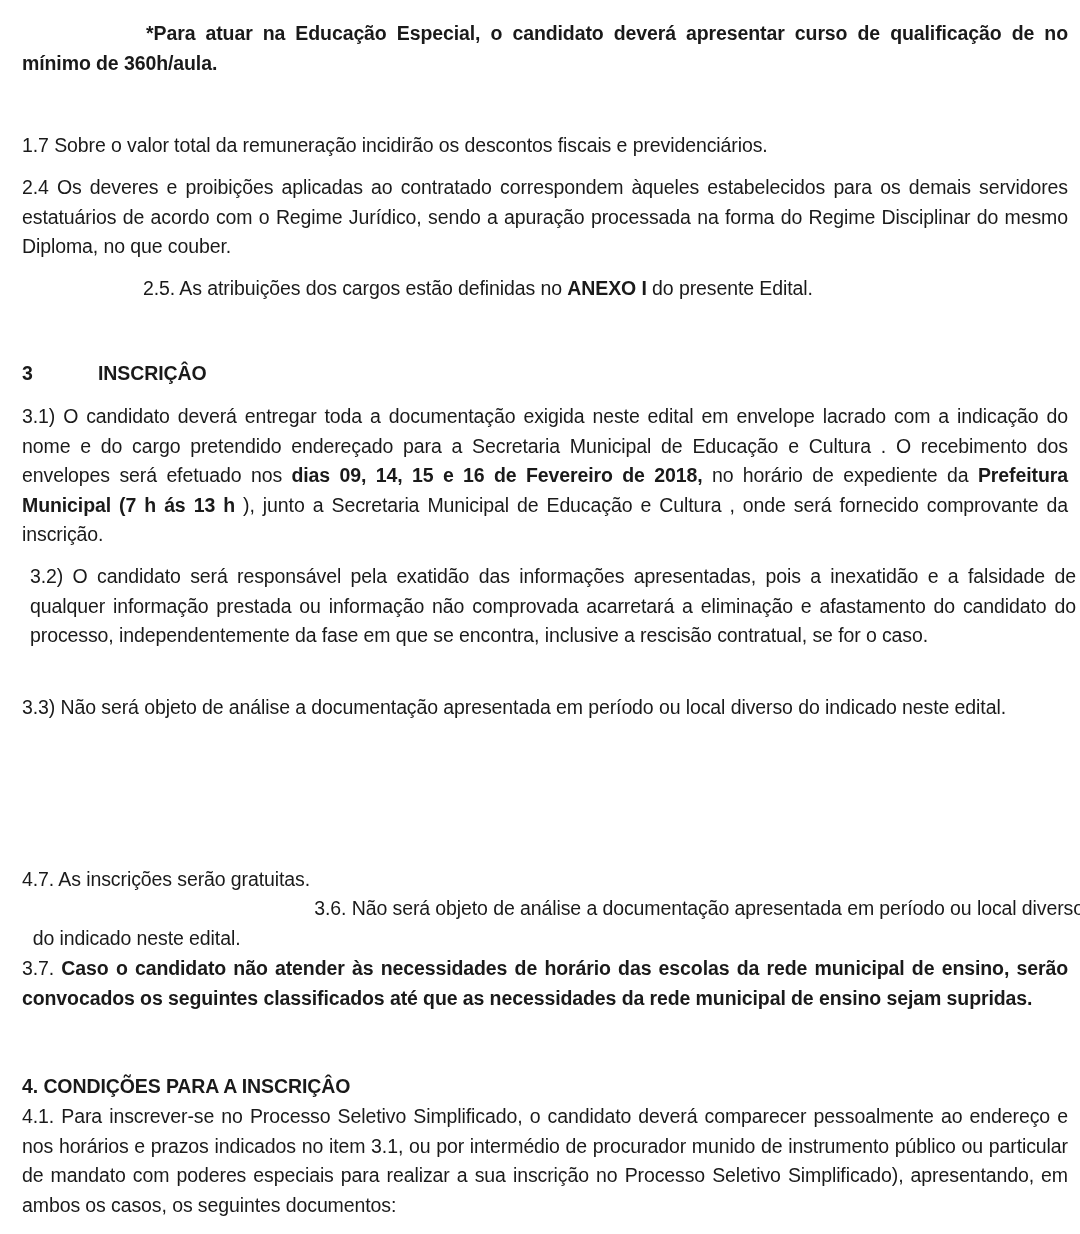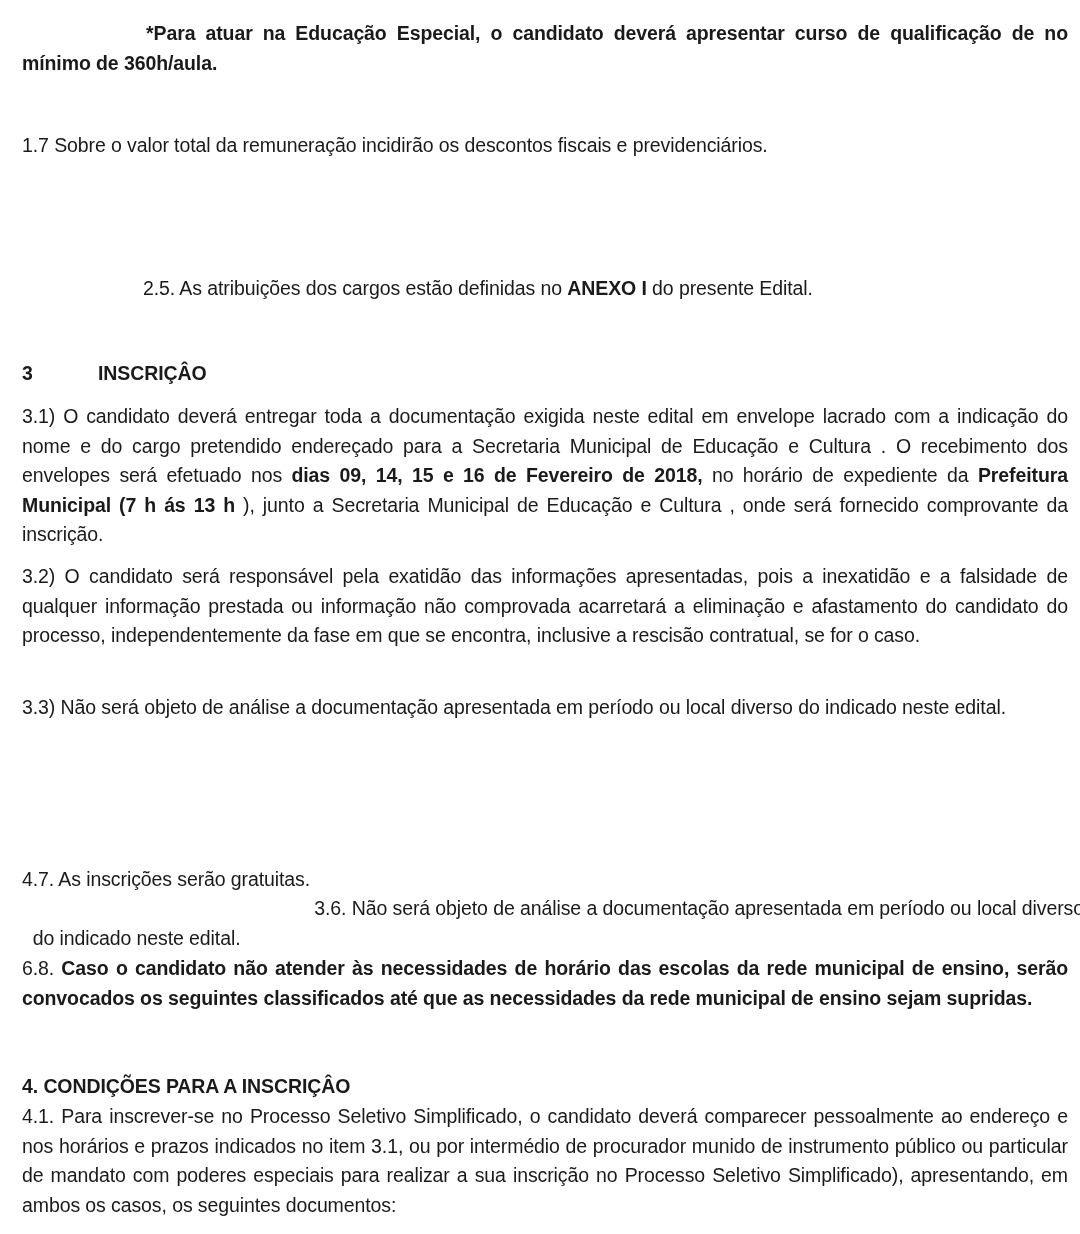--- a/index.html
+++ b/index.html
@@ -22,37 +22,38 @@
   </style>
 </head>
 <body>
 
 <div class="page">
 
   <p class="p b indent" style="top:3px;">*Para atuar na Educação Especial, o candidato deverá apresentar curso de qualificação de no mínimo de 360h/aula.</p>
 
   <p class="p" style="top:115px;">1.7 Sobre o valor total da remuneração incidirão os descontos fiscais e previdenciários.</p>
 
+  <p class="p" style="top:157px;">2.4 Os deveres e proibições aplicadas ao contratado correspondem àqueles estabelecidos  para os demais servidores estatuários de acordo com o Regime Jurídico, sendo a apuração processada na forma do Regime Disciplinar do mesmo Diploma, no que couber.</p>
 
   <p class="p" style="top:258px; left:143px; width:920px; text-align:left;"><span>2.5. As atribuições dos cargos estão definidas no </span><span class="b">ANEXO I</span><span> do presente Edital.</span></p>
 
   <p class="p heading3" style="top:343px; text-align:left;"><span class="num">3</span><span>INSCRIÇÂO</span></p>
 
   <p class="p" style="top:386px;"><span>3.1) O candidato deverá entregar toda a documentação exigida neste edital em envelope lacrado com a indicação do nome e do cargo pretendido  endereçado para a Secretaria Municipal de Educação e Cultura . O recebimento dos envelopes será efetuado nos </span><span class="b">dias 09, 14, 15 e 16  de Fevereiro de 2018,</span><span> no horário de expediente da </span><span class="b">Prefeitura Municipal (7 h ás 13 h</span><span> ), junto a Secretaria Municipal de Educação e Cultura , onde será fornecido comprovante da inscrição.</span></p>
 
-  <p class="p" style="top:546px;">3.2) O candidato será responsável pela exatidão das informações apresentadas, pois a inexatidão e a falsidade de qualquer informação prestada ou informação não comprovada acarretará a eliminação e afastamento do candidato do processo, independentemente da fase em que se encontra, inclusive a rescisão contratual, se for o caso.</p>
+  <p class="p" style="top:546px;margin-left:8px;">3.2) O candidato será responsável pela exatidão das informações apresentadas, pois a inexatidão e a falsidade de qualquer informação prestada ou informação não comprovada acarretará a eliminação e afastamento do candidato do processo, independentemente da fase em que se encontra, inclusive a rescisão contratual, se for o caso.</p>
 
   <p class="p" style="top:677px;">3.3) Não será objeto de análise a documentação apresentada em período ou local diverso do indicado neste edital.</p>
 
 
   <p class="p" style="top:849px; text-align:left;">4.7. As inscrições serão gratuitas.</p>
 
   <p class="p" style="top:878px; text-align:right;margin-left:16px;">3.6. Não será objeto de análise a documentação apresentada em período ou local diverso</p>
   <p class="p" style="top:908px; text-align:left; white-space:pre;">  do indicado neste edital.</p>
 
-  <p class="p" style="top:938px;"><span>6.8. </span><span class="b">Caso o candidato não atender às necessidades de horário das escolas da rede municipal  de ensino, serão convocados os seguintes classificados até que as necessidades da rede municipal de ensino sejam supridas.</span></p>
+  <p class="p" style="top:938px;"><span>3.7. </span><span class="b">Caso o candidato não atender às necessidades de horário das escolas da rede municipal  de ensino, serão convocados os seguintes classificados até que as necessidades da rede municipal de ensino sejam supridas.</span></p>
 
   <p class="p b" style="top:1056px; text-align:left;">4. CONDIÇÕES PARA  A INSCRIÇÂO</p>
 
   <p class="p" style="top:1086px;">4.1. Para inscrever-se  no Processo Seletivo Simplificado, o candidato deverá comparecer pessoalmente ao endereço e nos horários e prazos indicados no item 3.1, ou por intermédio de procurador munido de instrumento público ou particular de mandato com poderes especiais para realizar a sua inscrição no Processo Seletivo Simplificado), apresentando, em ambos os casos, os seguintes documentos:</p>
 
   <div class="dot-mark"></div>
 </div>
 
 </body></html>

